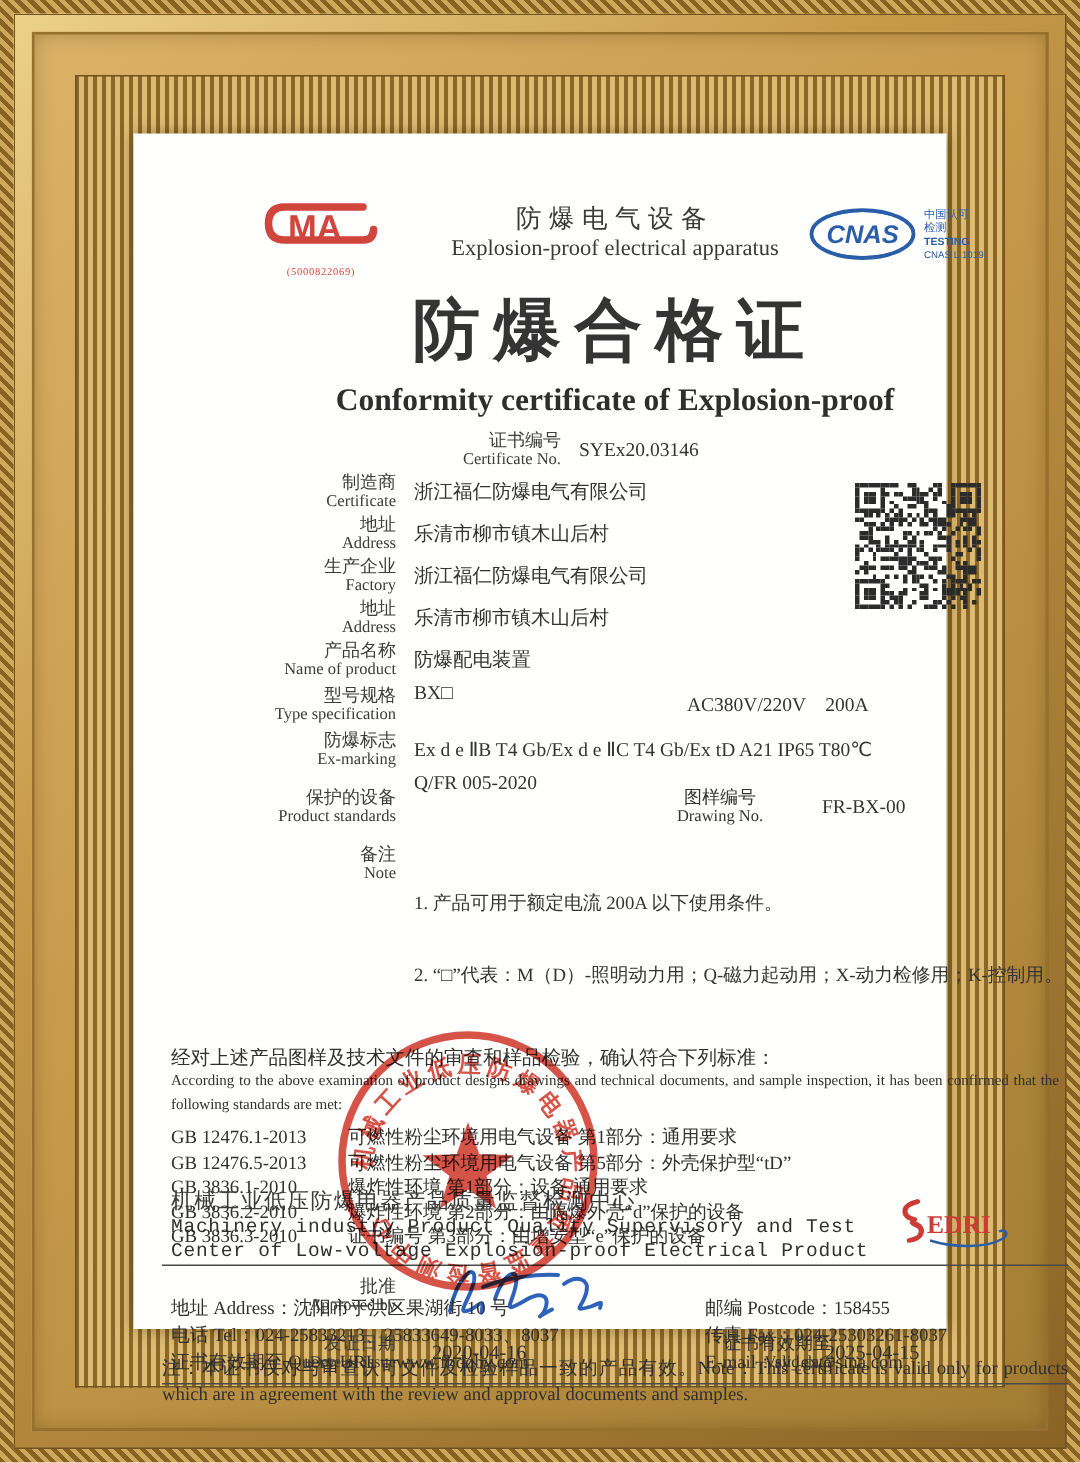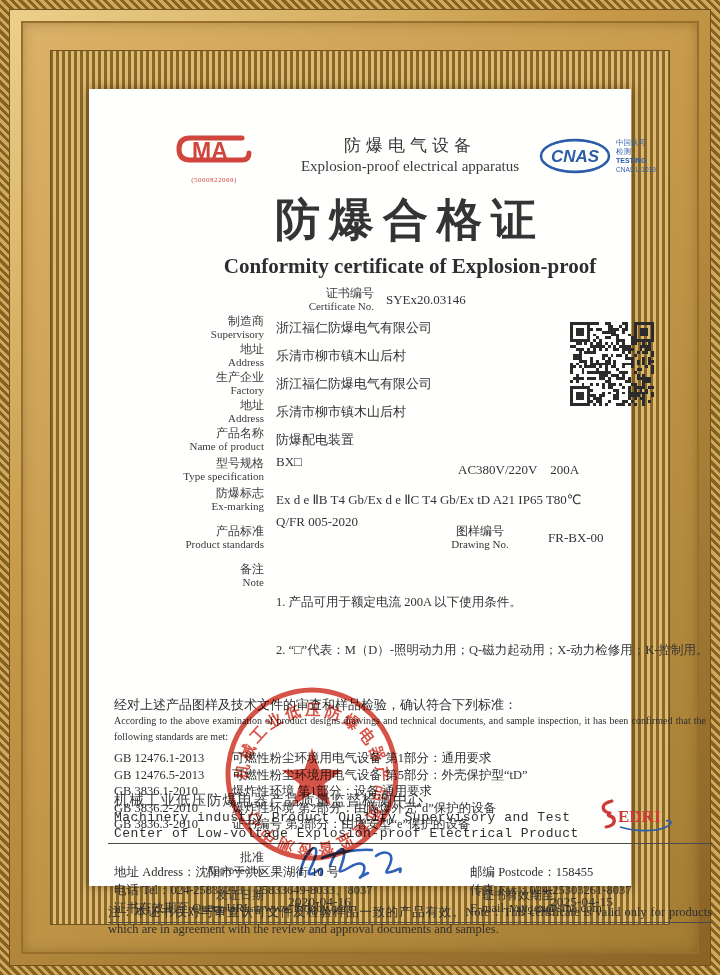--- a/index.html
+++ b/index.html
@@ -135,21 +135,21 @@
                 <div class="flabel">
                     <span class="zh">证书编号</span>
                     <span class="en">Certificate No.</span>
                   </div>
                 <div class="fvalue">SYEx20.03146</div>
               </div>
 
               <div class="frow">
                 <div class="flabel">
                     <span class="zh">制造商</span>
-                    <span class="en">Supervisory</span>
+                    <span class="en">Certificate</span>
                   </div>
                 <div class="fvalue">浙江福仁防爆电气有限公司</div>
               </div>
 
               <div class="frow">
                 <div class="flabel">
                     <span class="zh">地址</span>
                     <span class="en">Address</span>
                   </div>
                 <div class="fvalue">乐清市柳市镇木山后村</div>
@@ -191,21 +191,21 @@
               <div class="frow">
                 <div class="flabel">
                     <span class="zh">防爆标志</span>
                     <span class="en">Ex-marking</span>
                   </div>
                 <div class="fvalue">Ex d e ⅡB T4 Gb/Ex d e ⅡC T4 Gb/Ex tD A21 IP65 T80℃</div>
               </div>
 
               <div class="frow">
                 <div class="flabel">
-                    <span class="zh">产品标准</span>
+                    <span class="zh">保护的设备</span>
                     <span class="en">Product standards</span>
                   </div>
                 <div class="fvalue"><span>Q/FR 005-2020</span>
                   <span class="drawing-label"><span class="zh">图样编号</span><span class="en">Drawing No.</span></span>
                   <span class="drawing-value">FR-BX-00</span></div>
               </div>
 
               <div class="frow note-row">
                 <div class="flabel">
                     <span class="zh">备注</span>

